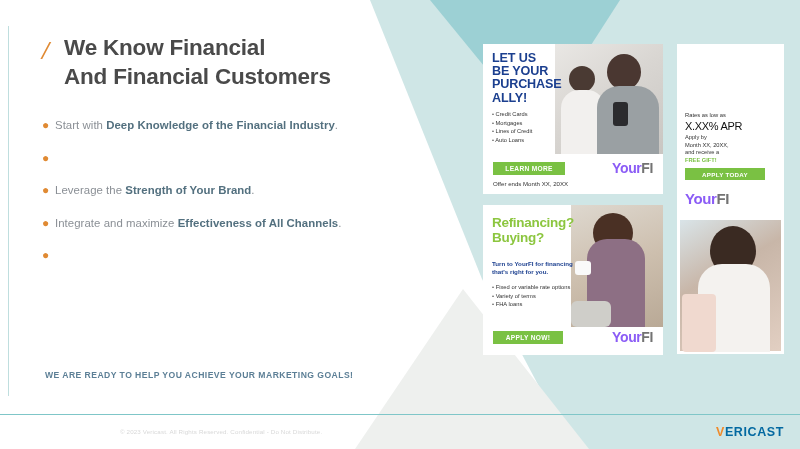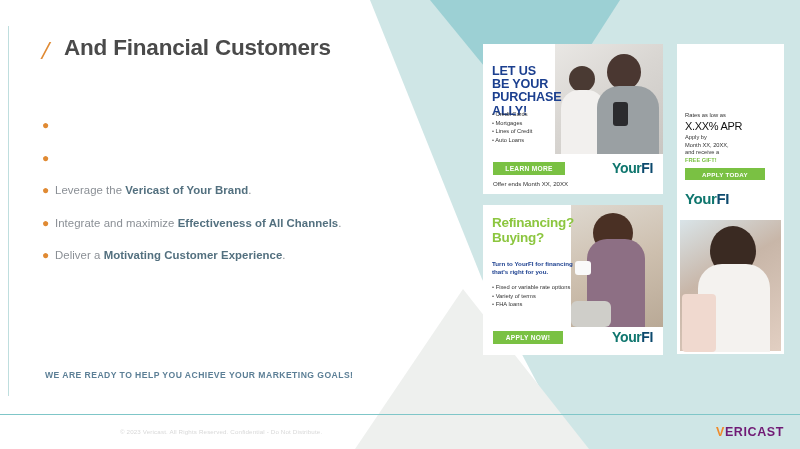--- a/index.html
+++ b/index.html
@@ -77,34 +77,34 @@
   
   .footer-text{
     position:absolute;left:120px;top:428px;
     font-size:6.2px;color:#d8d8d8;letter-spacing:0.15px;
   }
   .vericast{
     position:absolute;right:16px;top:425px;
     font-size:12.5px;font-weight:bold;letter-spacing:0.6px;
   }
   .vericast .v{color:#ef8b2c;}
-  .vericast .rest{color:#701a75;}
+  .vericast .rest{color:#0369a1;}
 
   
   .ad{position:absolute;background:#fff;overflow:hidden;}
 
   
   .ad1{left:483px;top:44px;width:180px;height:150px;}
   .ad1 .photo{
     position:absolute;right:0;top:0;width:108px;height:110px;
     background:linear-gradient(145deg,#e9e7e4 0%,#d9d6d2 45%,#c9c6c2 100%);
     overflow:hidden;
   }
   .ad1 .hdr{
-    position:absolute;left:9px;top:21px;
+    position:absolute;left:9px;top:8px;
     font-size:12.6px;line-height:13.2px;font-weight:bold;color:#1b3f8f;
     letter-spacing:-0.15px;
   }
   .ad1 .list{
     position:absolute;left:9px;top:66px;
     font-size:5.7px;line-height:8.6px;color:#333;
   }
   .ad1 .list div::before{content:"• ";color:#555;}
   .ad1 .btn{
     position:absolute;left:10px;top:118px;width:72px;height:13px;
@@ -113,22 +113,22 @@
   }
   .ad1 .offer{
     position:absolute;left:10px;top:136px;
     font-size:6.1px;color:#333;
   }
   .ad1 .logo{
     position:absolute;right:10px;top:116px;
     font-size:14px;font-weight:bold;letter-spacing:-0.4px;
   }
 
-  .yf-your{color:#0f766e;text-align:right;}
-  .yf-fi{color:#0c4a6e;}
+  .yf-your{color:#8b5cf6;text-align:right;}
+  .yf-fi{color:#737373;}
 
   
   .ad2{left:483px;top:205px;width:180px;height:150px;}
   .ad2 .photo{
     position:absolute;right:0;top:0;width:92px;height:122px;
     background:linear-gradient(160deg,#ded8cf 0%,#cdbfae 50%,#b9a996 100%);
   }
   .ad2 .hdr{
     position:absolute;left:9px;top:10px;
     font-size:13.5px;line-height:15px;font-weight:bold;color:#8cc63f;
@@ -198,42 +198,43 @@
     <div class="bg-teal-light"></div>
     <div class="bg-teal-mid"></div>
     <div class="bg-gray-wedge"></div>
     <div class="left-rule"></div>
     <div class="bottom-rule"></div>
   </div>
 
   <div class="headline-wrap">
     <div class="slash">/</div>
     <div class="headline">
+      <div>We Know Financial</div>
       <div>And Financial Customers</div>
     </div>
   </div>
 
   <div class="bullets" id="bullets">
       <div class="bullet-row">
         <span class="bullet-dot">●</span>
-      </div>
-      <div class="bullet-row">
-        <span class="bullet-dot">●</span>
-      </div>
-      <div class="bullet-row">
-        <span class="bullet-dot">●</span>
-        <span class="bullet-text">Leverage the <b>Vericast of Your Brand</b>.</span>
+        <span class="bullet-text">Start with <b>Deep Knowledge of the Financial Industry</b>.</span>
+      </div>
+      <div class="bullet-row">
+        <span class="bullet-dot">●</span>
+      </div>
+      <div class="bullet-row">
+        <span class="bullet-dot">●</span>
+        <span class="bullet-text">Leverage the <b>Strength of Your Brand</b>.</span>
       </div>
       <div class="bullet-row">
         <span class="bullet-dot">●</span>
         <span class="bullet-text">Integrate and maximize <b>Effectiveness of All Channels</b>.</span>
       </div>
       <div class="bullet-row">
         <span class="bullet-dot">●</span>
-        <span class="bullet-text">Deliver a <b>Motivating Customer Experience</b>.</span>
       </div>
     </div>
 
   <div class="cta-line">WE ARE READY TO HELP YOU ACHIEVE YOUR MARKETING GOALS!</div>
 
   <div class="footer-text">© 2023 Vericast. All Rights Reserved. Confidential - Do Not Distribute.</div>
   <div class="vericast">
     <span class="v">V</span><span class="rest">ERICAST</span>
   </div>
 

